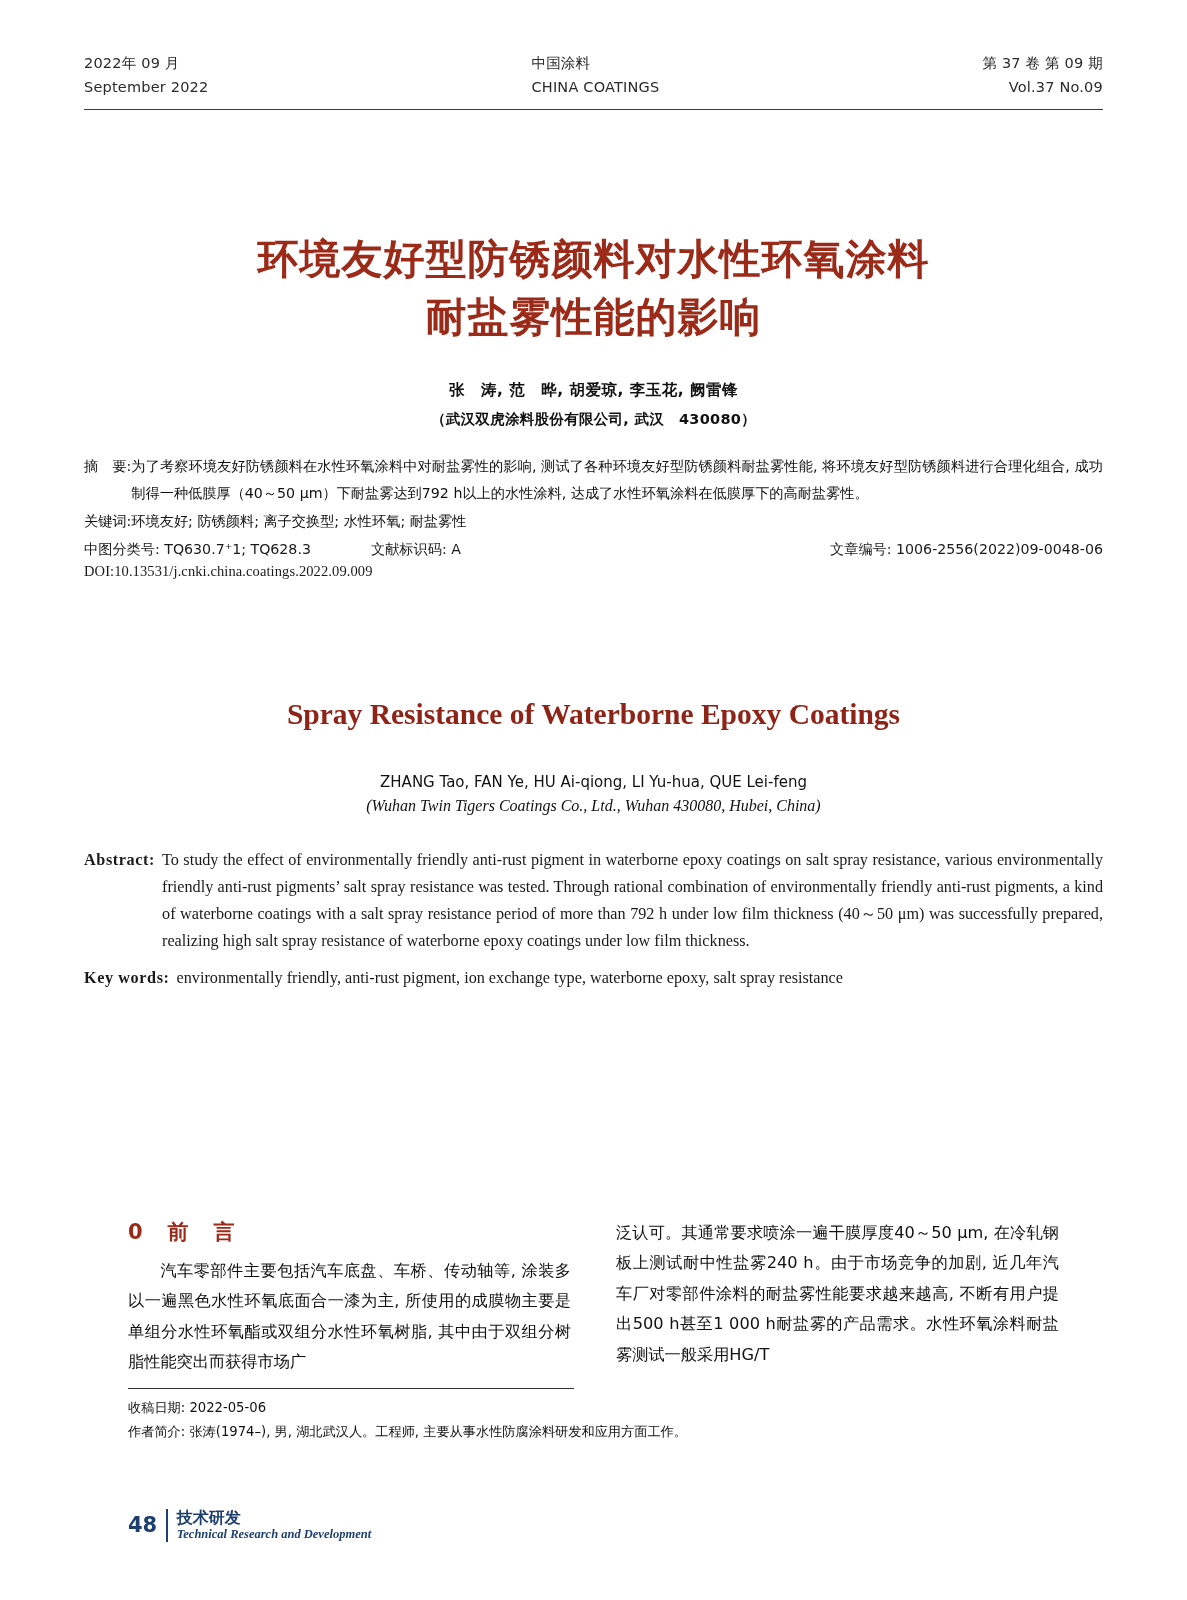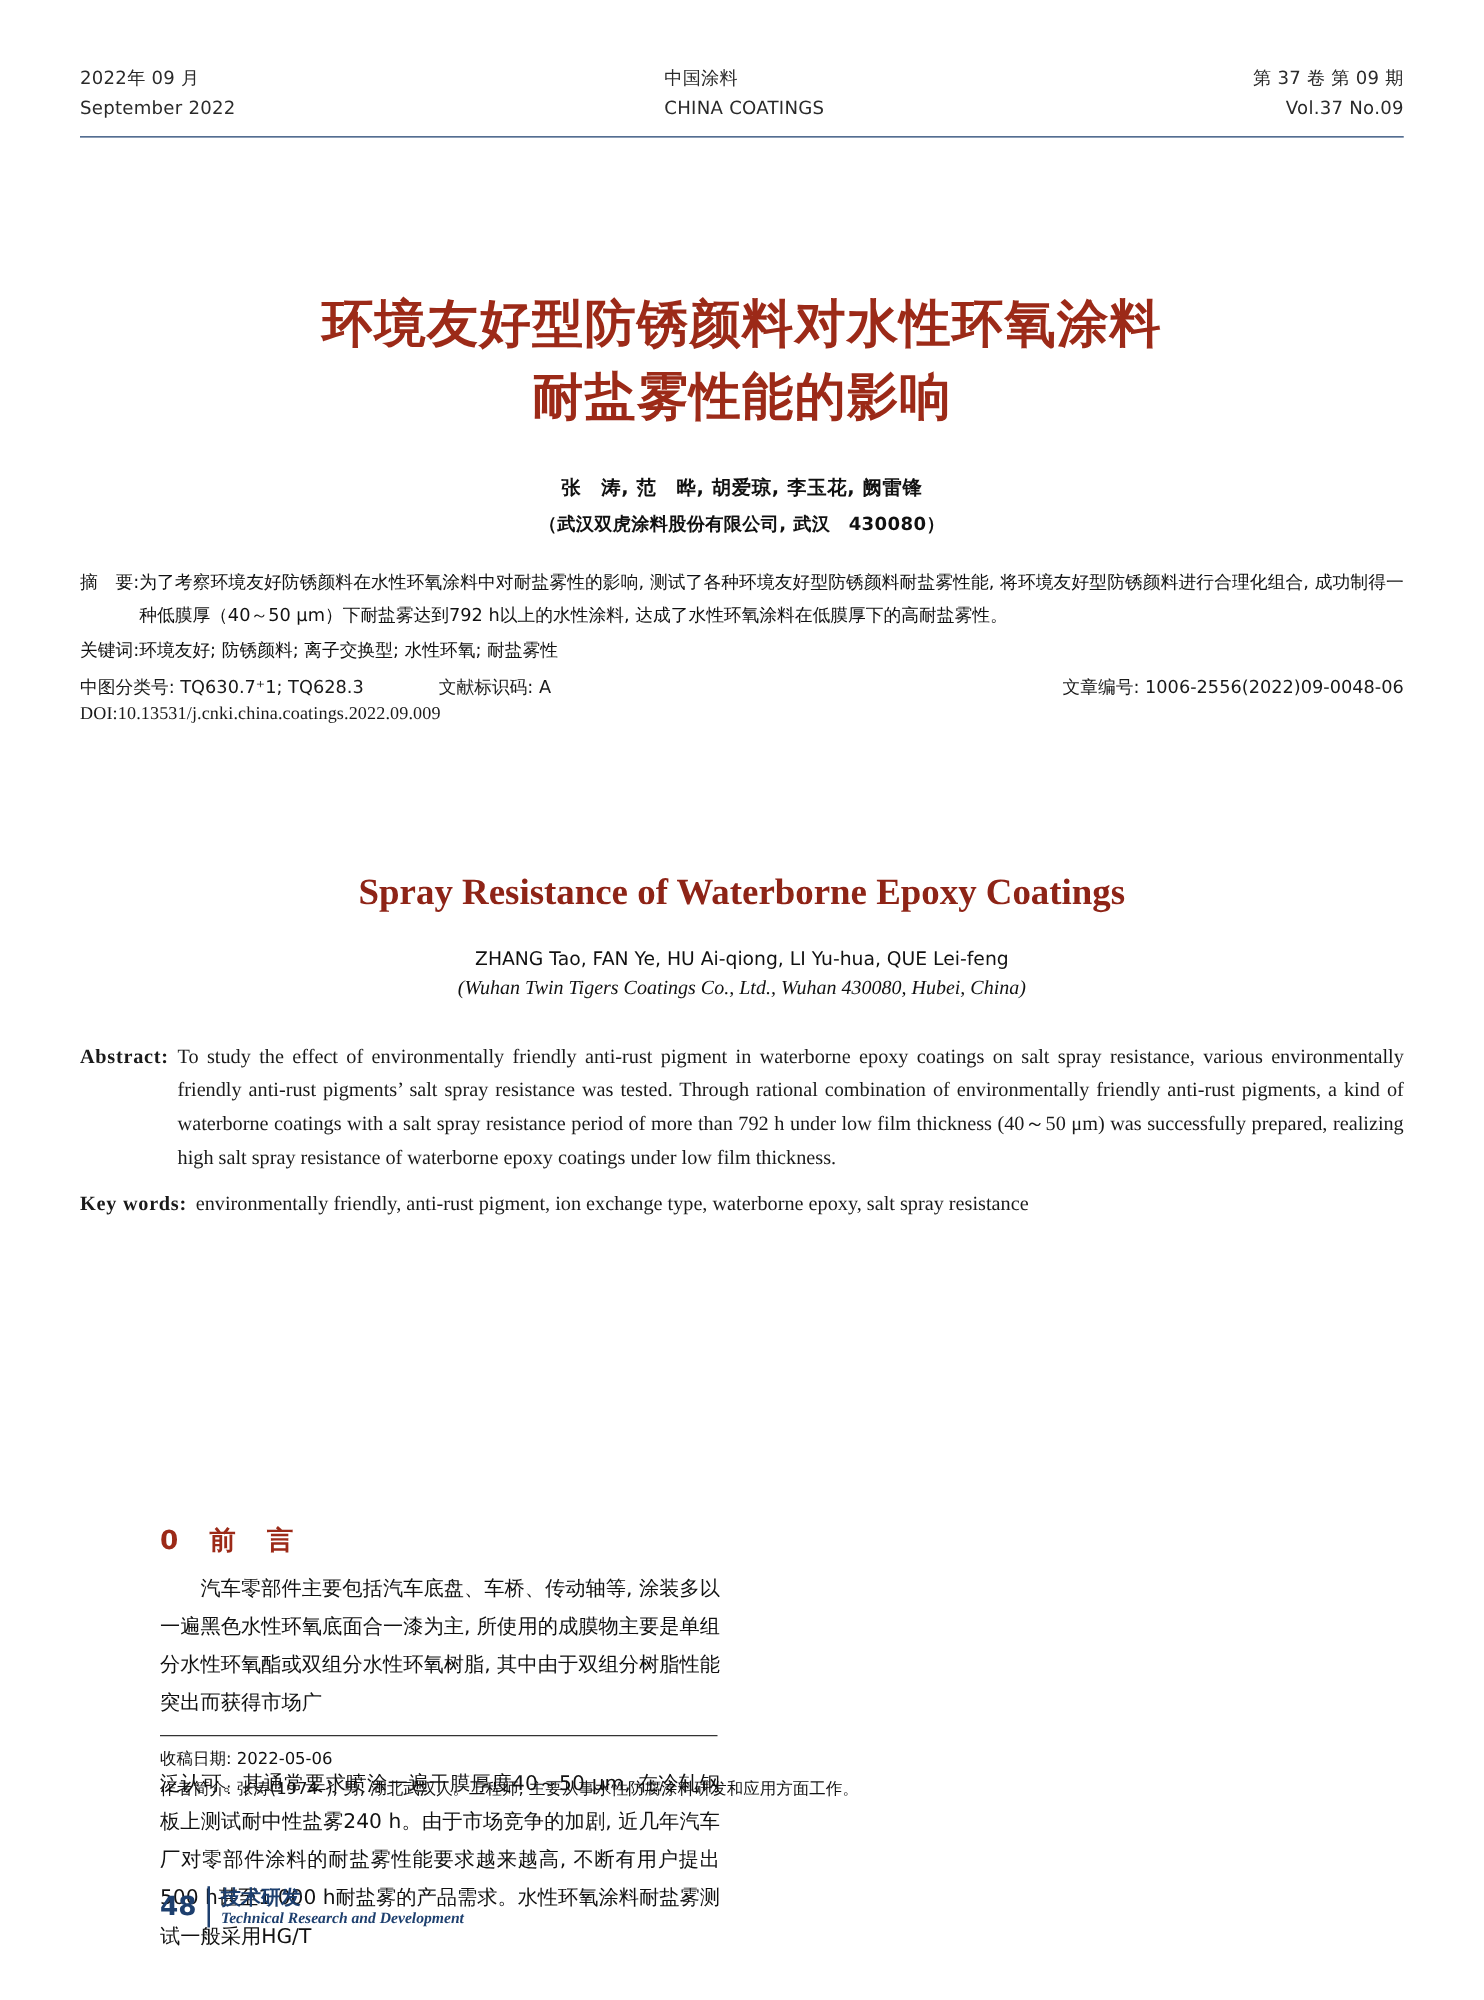--- a/index.html
+++ b/index.html
@@ -13,21 +13,21 @@
     font-family: "Liberation Serif", serif;
     color: #1a1a1a;
     position: relative;
     overflow: hidden;
   }
   .page {
     position: relative;
     width: 1187px;
     height: 1600px;
     box-sizing: border-box;
-    padding: 0 64px;
+    padding: 0 84px;
   }
 
   
   .runhead {
     position: relative;
     padding-top: 52px;
     display: flex;
     justify-content: space-between;
     align-items: flex-start;
     font-family: "DejaVu Sans", sans-serif;
@@ -121,21 +121,21 @@
   .title-en {
     margin-top: 112px;
     text-align: center;
     color: #8e2417;
     font-family: "Liberation Serif", serif;
     font-weight: bold;
     font-size: 29.5px;
     line-height: 1.52;
   }
   .authors-en {
-    margin-top: 21px;
+    margin-top: 36px;
     text-align: center;
     font-family: "DejaVu Sans", sans-serif;
     font-size: 15px;
     color: #111;
   }
   .affil-en {
     margin-top: 6px;
     text-align: center;
     font-family: "Liberation Serif", serif;
     font-style: italic;
@@ -159,22 +159,21 @@
   .en-abs .body { flex: 1 1 auto; text-align: justify; }
   .en-kw { margin-top: 11px; }
 
   
   .columns {
     position: absolute;
     left: 128px;
     right: 128px;
     top: 1218px;
     display: flex;
-    gap: 34px;
-    flex-direction: column;
+    gap: 45px;
   }
   .col-box { width: 448px; }
   .sec-head {
     color: #9c2a18;
     font-family: "DejaVu Sans", sans-serif;
     font-weight: bold;
     font-size: 21px;
     letter-spacing: 2px;
     margin-bottom: 10px;
   }

